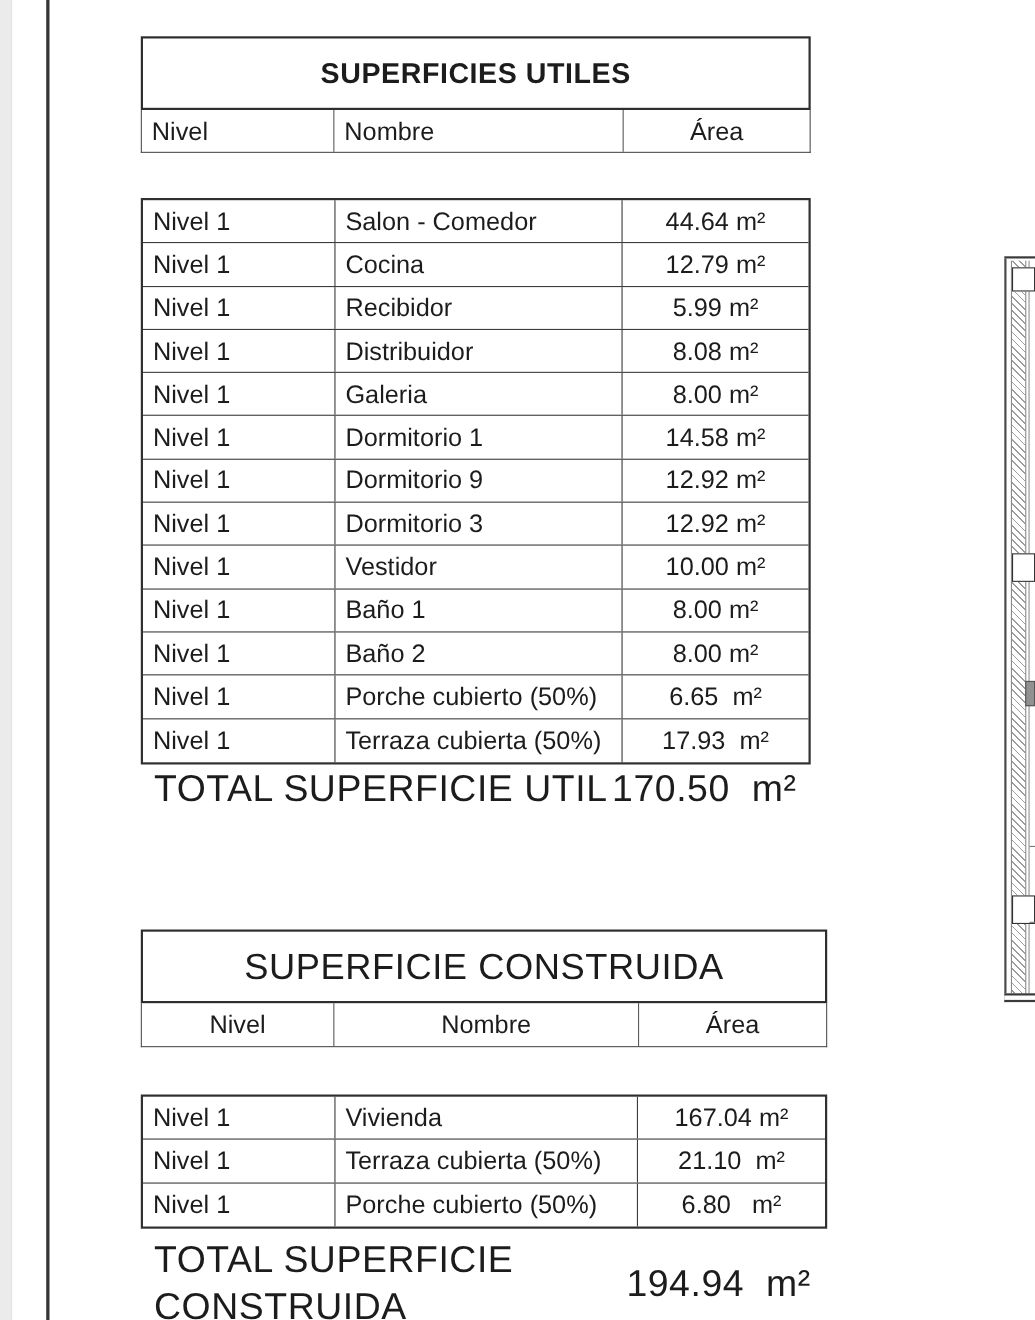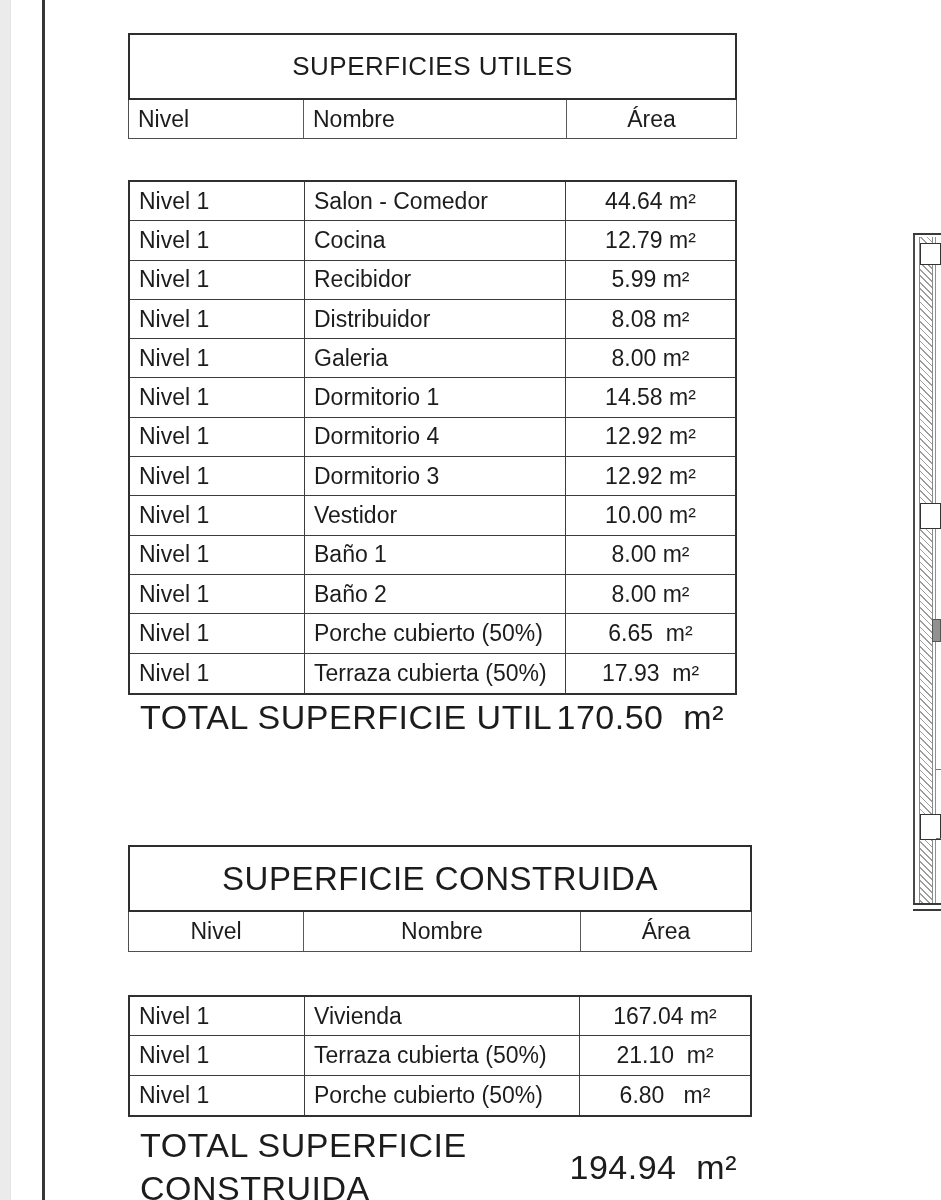--- a/index.html
+++ b/index.html
@@ -24,21 +24,21 @@
   .c { display:flex; align-items:center; font-size:23px; }
   .left  { justify-content:flex-start; padding-left:9px; }
   .center{ justify-content:center; }
   .pre   { white-space:pre; }
   .data  { border:2px solid #303030; }
   .row   { display:flex; border-bottom:1.6px solid #3c3c3c; }
   .row:last-child { border-bottom:none; }
 
   
   .t1 { left:128px; top:33px; width:609px; }
-  .t1 .title-box { font-size:26px; font-weight:normal; }
+  .t1 .title-box { font-size:26px; font-weight:bold; }
   .t1 .head-row { height:39px; }
   .t1 .c1 { width:175px; } .t1 .c2 { flex:1; } .t1 .c3 { width:169px; }
   .t1 .head-row .c1, .t1 .head-row .c2 { border-right:1.4px solid #5a5a5a; }
   .t1 .data { margin-top:41px; }
   .t1 .row { height:39.3px; }
   .t1 .row .c1, .t1 .row .c2 { border-right:1.6px solid #3c3c3c; }
   .total { display:flex; align-items:center; font-size:34px; letter-spacing:.5px; }
   .t1 .total { margin-top:5px; padding:0 13px 0 12px; justify-content:space-between; height:36px; }
 
   
@@ -116,21 +116,21 @@
         <div class="c c2 left">Galeria</div>
         <div class="c c3 center pre">8.00 m²</div>
       </div>
         <div class="row">
         <div class="c c1 left">Nivel 1</div>
         <div class="c c2 left">Dormitorio 1</div>
         <div class="c c3 center pre">14.58 m²</div>
       </div>
         <div class="row">
         <div class="c c1 left">Nivel 1</div>
-        <div class="c c2 left">Dormitorio 4</div>
+        <div class="c c2 left">Dormitorio 9</div>
         <div class="c c3 center pre">12.92 m²</div>
       </div>
         <div class="row">
         <div class="c c1 left">Nivel 1</div>
         <div class="c c2 left">Dormitorio 3</div>
         <div class="c c3 center pre">12.92 m²</div>
       </div>
         <div class="row">
         <div class="c c1 left">Nivel 1</div>
         <div class="c c2 left">Vestidor</div>

